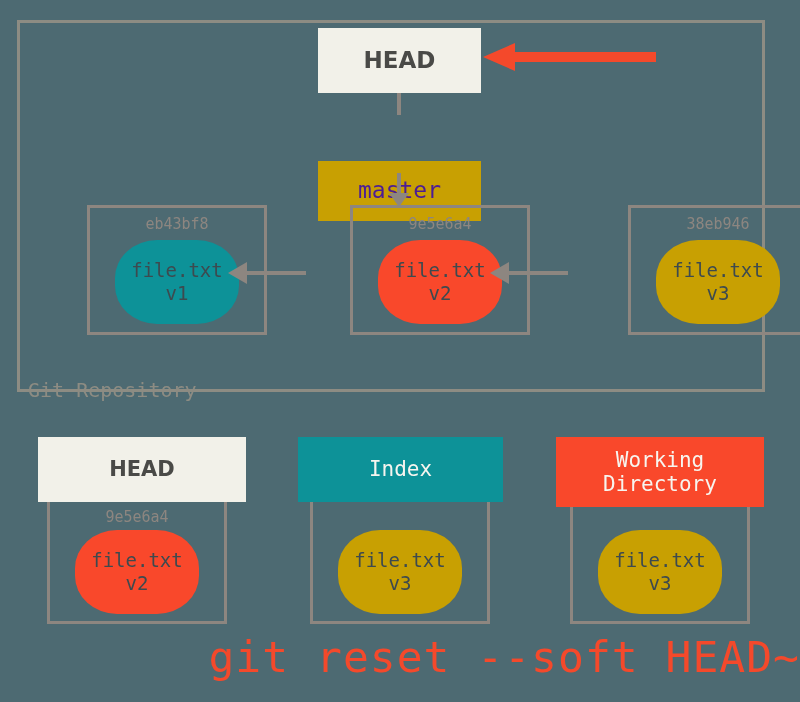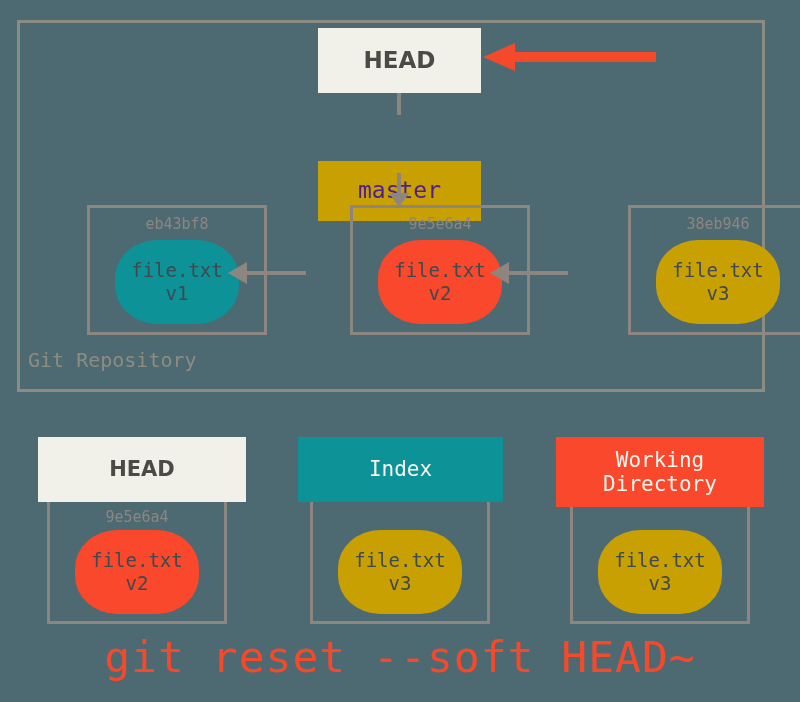--- a/index.html
+++ b/index.html
@@ -27,21 +27,21 @@
     left: 17px;
     top: 20px;
     width: 748px;
     height: 372px;
     border: 3px solid #8d8c83;
     box-sizing: border-box;
   }
   .repo-label {
     position: absolute;
     left: 28px;
-    top: 348px;
+    top: 378px;
     font-size: 20px;
     color: #8d8c83;
     letter-spacing: 0px;
     white-space: nowrap;
   }
 
   
   .label-box {
     position: absolute;
     display: flex;
@@ -254,21 +254,21 @@
   .area-blob.b1 { left: 75px; background: #f9482b; }
   .area-blob.b2 { left: 338px; background: #c8a002; }
   .area-blob.b3 { left: 598px; background: #c8a002; }
 
   
   .command {
     position: absolute;
     left: 0;
     right: 0;
     top: 632px;
-    text-align: center;
+    text-align: right;
     font-size: 43px;
     color: #f4492b;
     letter-spacing: 1px;
     white-space: nowrap;
   }
 </style>
 </head>
 <body>
 
 <div class="canvas">

